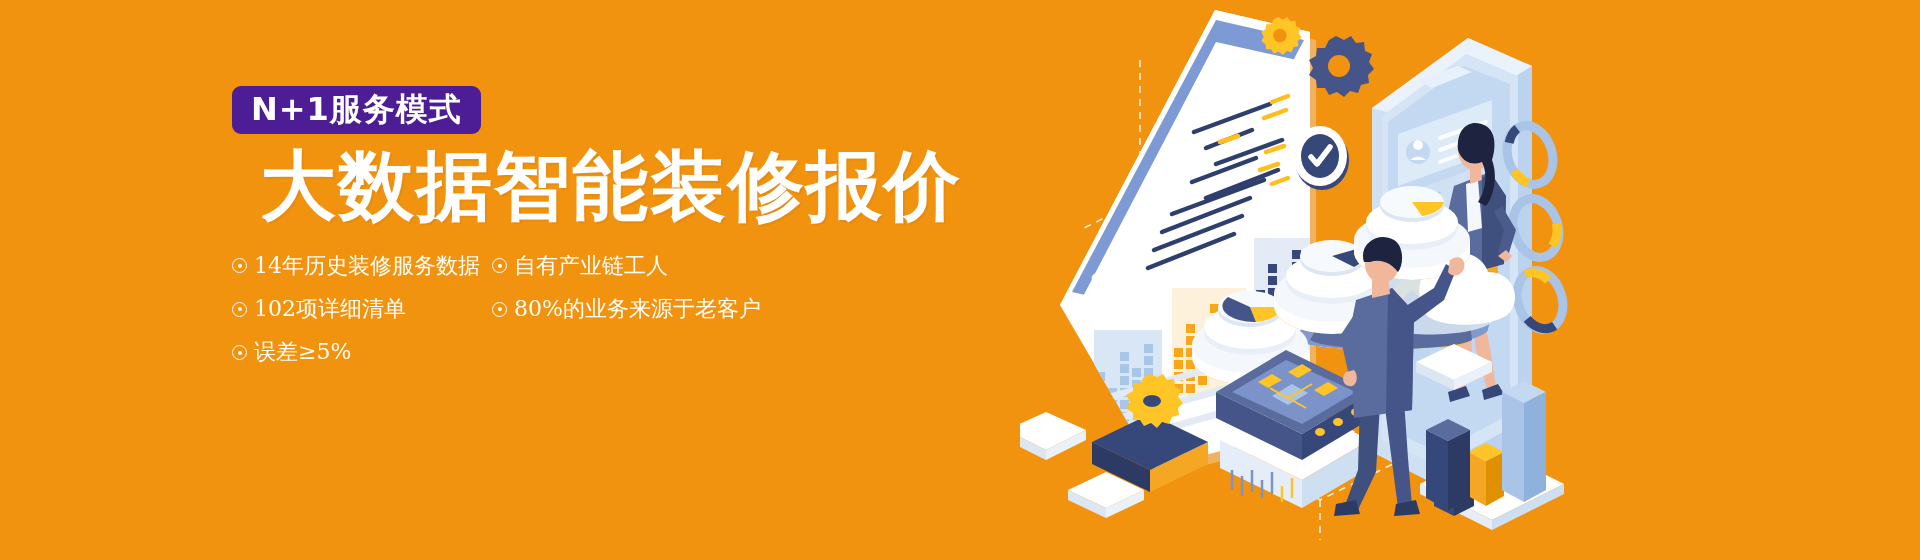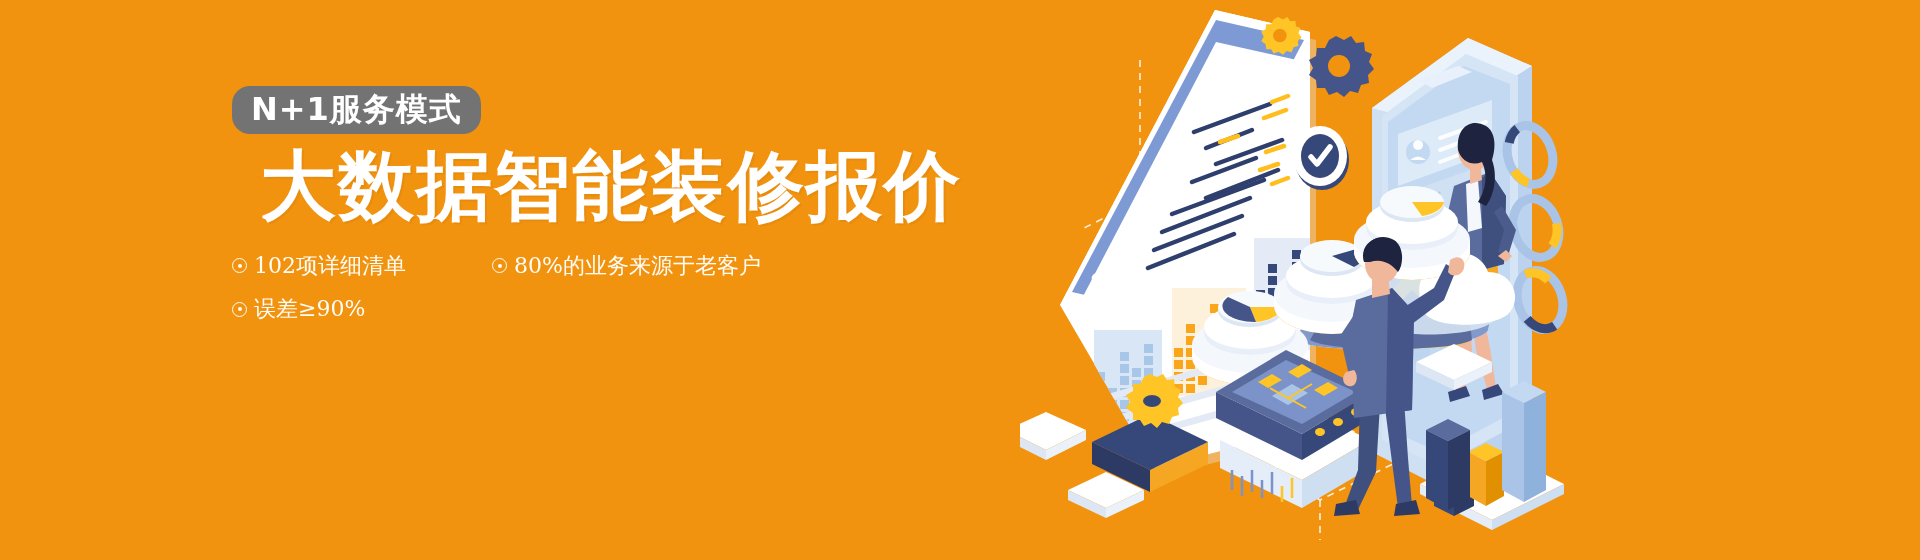--- a/index.html
+++ b/index.html
@@ -16,28 +16,28 @@
   }
 
   
   #copy {
     position:absolute;
     left:232px; top:86px;
     width:800px;
   }
   #badge {
     display:inline-block;
-    background:#737373;
+    background:#4c1d95;
     color:#ffffff;
     font-family:"DejaVu Sans","Liberation Sans",sans-serif;
     font-size:32px;
     font-weight:700;
     letter-spacing:1px;
     padding:7px 19px 9px 19px;
-    border-radius:18px;
+    border-radius:9px;
     line-height:1.0;
     white-space:nowrap;
   }
   #headline {
     margin-top:12px;
     color:#ffffff;
     font-family:"DejaVu Sans","Liberation Sans",sans-serif;
     font-size:76px;
     font-weight:700;
     letter-spacing:2px;
@@ -97,36 +97,46 @@
 <div id="banner">
 
   <div id="copy">
 
     <div id="badge">N+1服务模式</div>
 
     <h1 id="headline">大数据智能装修报价</h1>
 
     <div id="bullets">
 
+      <div class="bullet-row">
+        <div class="bullet col-a">
+          <span class="bullet-dot"></span>
+          <span>14年历史装修服务数据</span>
+        </div>
+        <div class="bullet">
+          <span class="bullet-dot"></span>
+          <span>自有产业链工人</span>
+        </div>
+      </div>
 
       <div class="bullet-row">
         <div class="bullet col-a">
           <span class="bullet-dot"></span>
           <span>102项详细清单</span>
         </div>
         <div class="bullet">
           <span class="bullet-dot"></span>
           <span>80%的业务来源于老客户</span>
         </div>
       </div>
 
       <div class="bullet-row">
         <div class="bullet col-a">
           <span class="bullet-dot"></span>
-          <span>误差≥90%</span>
+          <span>误差≥5%</span>
         </div>
       </div>
 
     </div>
   </div>
 
   <div id="art">
     <svg viewBox="0 0 620 560" xmlns="http://www.w3.org/2000/svg">
       <defs>
         <clipPath id="winclip">

